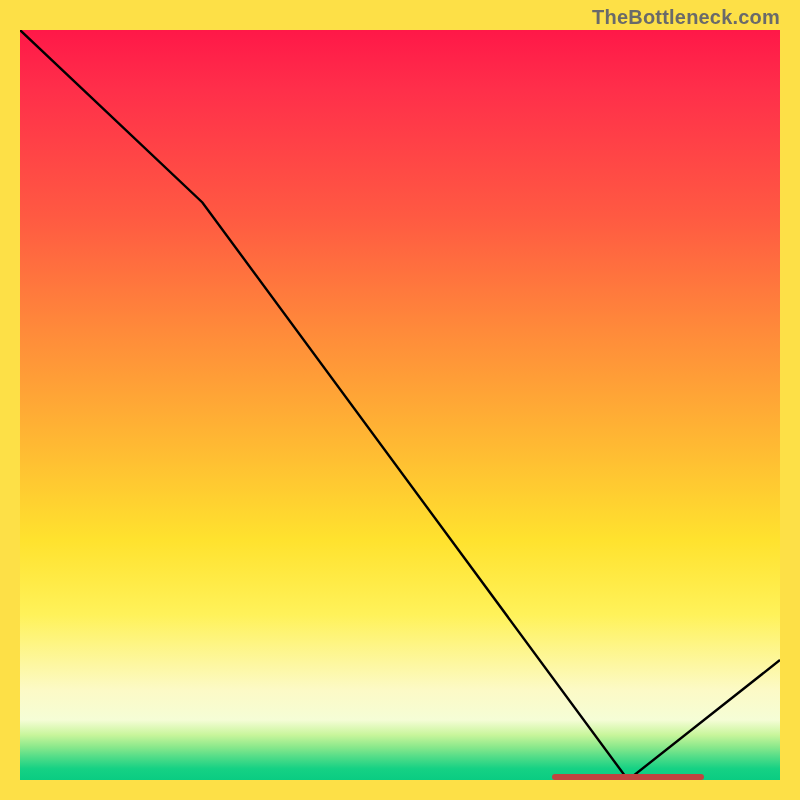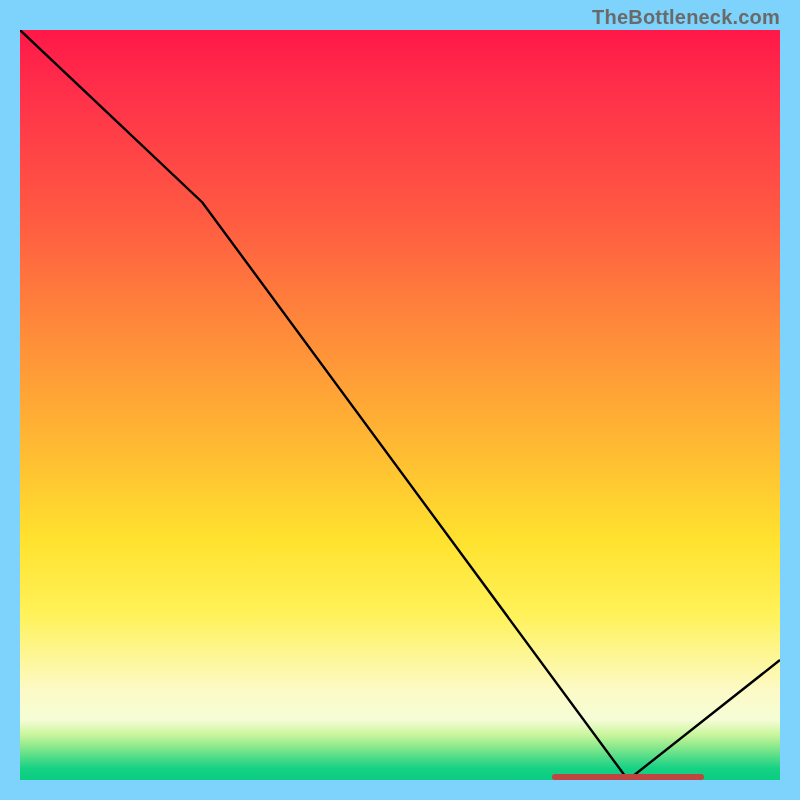--- a/index.html
+++ b/index.html
@@ -8,21 +8,21 @@
     width: 800px;
     height: 800px;
     background: #000;
     overflow: hidden;
     font-family: Arial, Helvetica, sans-serif;
   }
   .frame {
     position: relative;
     width: 800px;
     height: 800px;
-    background: #7dd3fc;
+    background: #fde047;
   }
   .watermark {
     position: absolute;
     top: 6px;
     right: 20px;
     color: #6a6a6a;
     font-size: 20px;
     font-weight: 600;
     letter-spacing: 0.2px;
     user-select: none;

